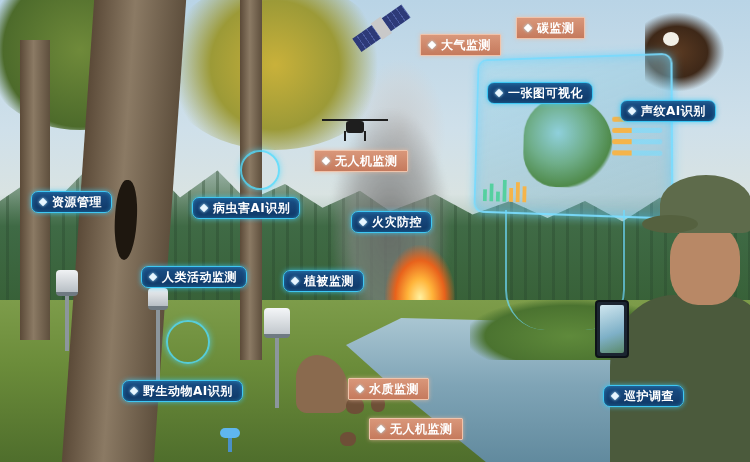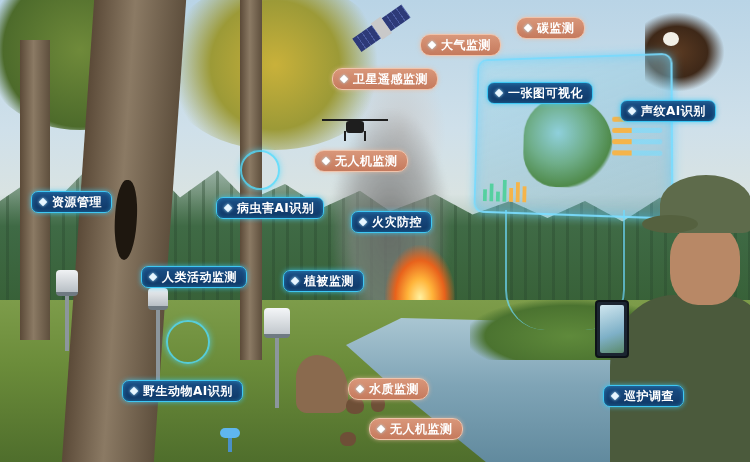--- a/index.html
+++ b/index.html
@@ -79,21 +79,21 @@
   .eagle .headw { position: absolute; left: 18px; top: 20px; width: 16px; height: 14px; background: #f2efe6; border-radius: 50%; }
 
   .ring { position: absolute; border: 2px solid rgba(80,220,255,.8); border-radius: 50%; box-shadow: 0 0 6px rgba(80,220,255,.7); }
 
   
   .tag { position: absolute; height: 22px; display: flex; align-items: center; gap: 6px;
     padding: 0 9px 0 8px; font-size: 12px; font-weight: bold; color: #ffffff; white-space: nowrap; letter-spacing: .5px; }
   .tag .dot { width: 6px; height: 6px; background: #e8f6ff; transform: rotate(45deg); flex: 0 0 auto; box-shadow: 0 0 3px #aee8ff; }
   .tag.blue { background: linear-gradient(180deg, #1a4f86, #0f3766); border: 1.5px solid #3ec7f4; border-radius: 7px;
     box-shadow: 0 0 5px rgba(60,200,245,.8), inset 0 0 4px rgba(60,200,245,.4); }
-  .tag.orange { background: linear-gradient(180deg, #d9977a, #c57a5d); border: 1.5px solid #f0c3ab; border-radius: 10px;
+  .tag.orange { background: linear-gradient(180deg, #d9977a, #c57a5d); border: 1.5px solid #f0c3ab; border-radius: 1px;
     box-shadow: 0 0 4px rgba(240,190,160,.7); }
   .tag.orange .dot { background: #ffffff; }
 </style>
 </head>
 <body>
 
 <div id="scene">
   <div class="sky"></div>
   <div class="smoke2"></div>
   <div class="forest-far"></div>
@@ -180,41 +180,37 @@
   <div class="phone"></div>
 
   <div class="tag orange" style="left:516px;top:17px;">
     <span class="dot"></span>
       <span>碳监测</span>
     </div>
   <div class="tag orange" style="left:420px;top:34px;">
     <span class="dot"></span>
       <span>大气监测</span>
     </div>
-  <div class="tag orange" style="left:332px;top:68px;">
-    <span class="dot"></span>
-      <span>卫星遥感监测</span>
-    </div>
   <div class="tag blue" style="left:487px;top:82px;">
     <span class="dot"></span>
       <span>一张图可视化</span>
     </div>
   <div class="tag blue" style="left:620px;top:100px;">
     <span class="dot"></span>
       <span>声纹AI识别</span>
     </div>
   <div class="tag orange" style="left:314px;top:150px;text-align:center;">
     <span class="dot"></span>
       <span>无人机监测</span>
     </div>
   <div class="tag blue" style="left:31px;top:191px;">
     <span class="dot"></span>
       <span>资源管理</span>
     </div>
-  <div class="tag blue" style="left:192px;top:197px;margin-left:24px;">
+  <div class="tag blue" style="left:192px;top:197px;">
     <span class="dot"></span>
       <span>病虫害AI识别</span>
     </div>
   <div class="tag blue" style="left:351px;top:211px;">
     <span class="dot"></span>
       <span>火灾防控</span>
     </div>
   <div class="tag blue" style="left:141px;top:250px;margin-top:16px;">
     <span class="dot"></span>
       <span>人类活动监测</span>

